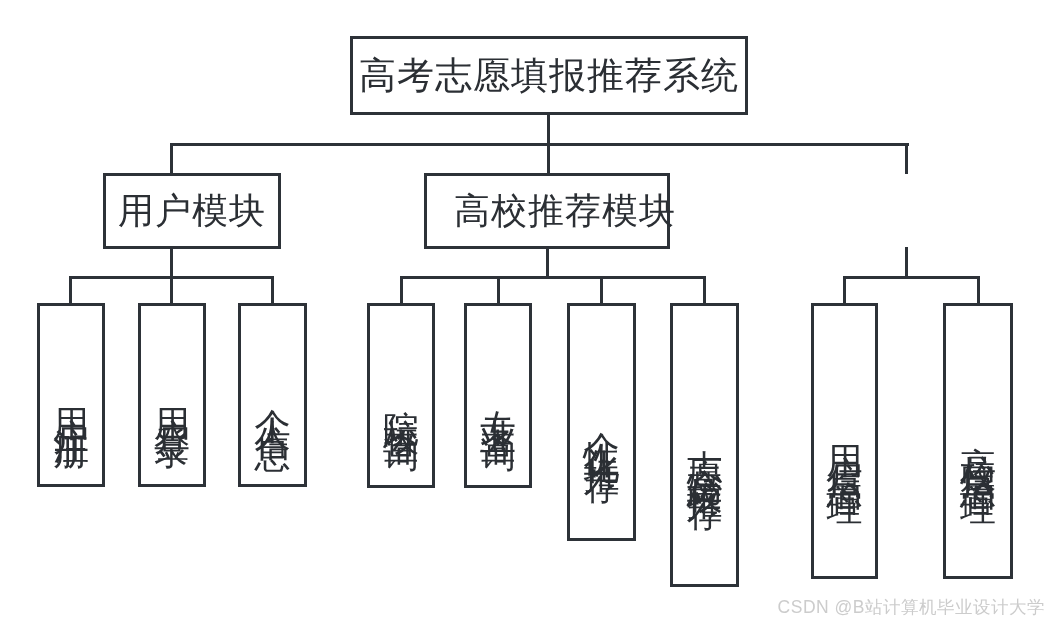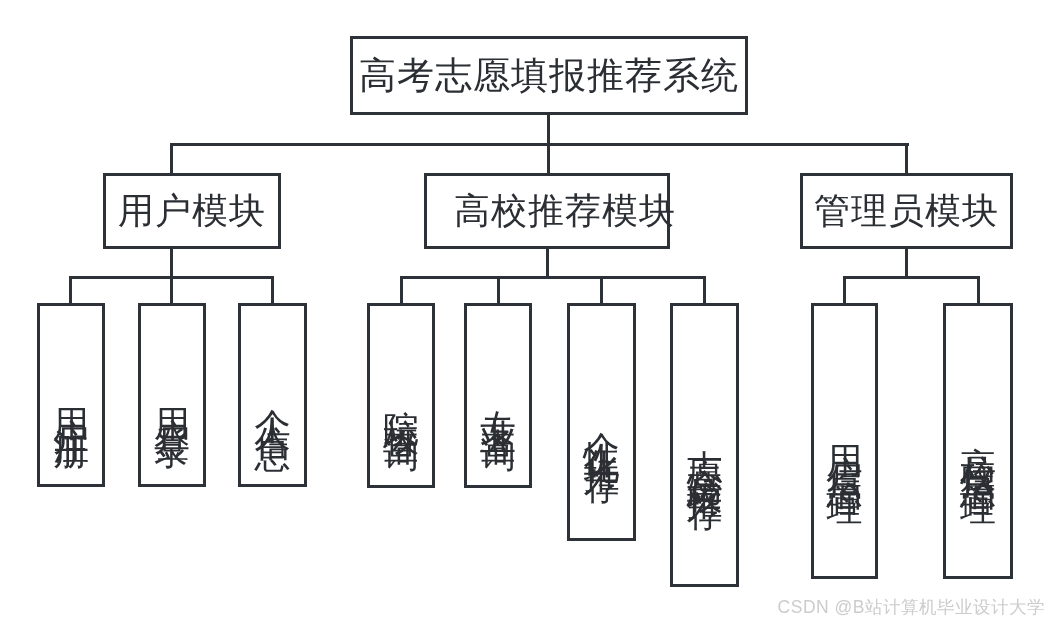--- a/index.html
+++ b/index.html
@@ -94,23 +94,20 @@
   <div class="box root-label" style="left:350px; top:36px; width:398px; height:79px;">
     <span>高考志愿填报推荐系统</span>
   </div>
 
   <div class="box h-label" style="left:83px; top:173px; width:178px; height:76px;margin-left:20px;">
     <span>用户模块</span>
   </div>
   <div class="box h-label" style="left:424px; top:173px; width:246px; height:76px;padding-left:36px;">
     <span>高校推荐模块</span>
   </div>
-  <div class="box h-label" style="left:800px; top:173px; width:213px; height:76px;">
-    <span>管理员模块</span>
-  </div>
 
   <div class="box leaf" style="left:37px; top:303px; width:68px; height:184px;">
     <span>用户注册</span>
   </div>
   <div class="box leaf" style="left:138px; top:303px; width:68px; height:184px;">
     <span>用户登录</span>
   </div>
   <div class="box leaf" style="left:238px; top:303px; width:69px; height:184px;">
     <span>个人信息</span>
   </div>

